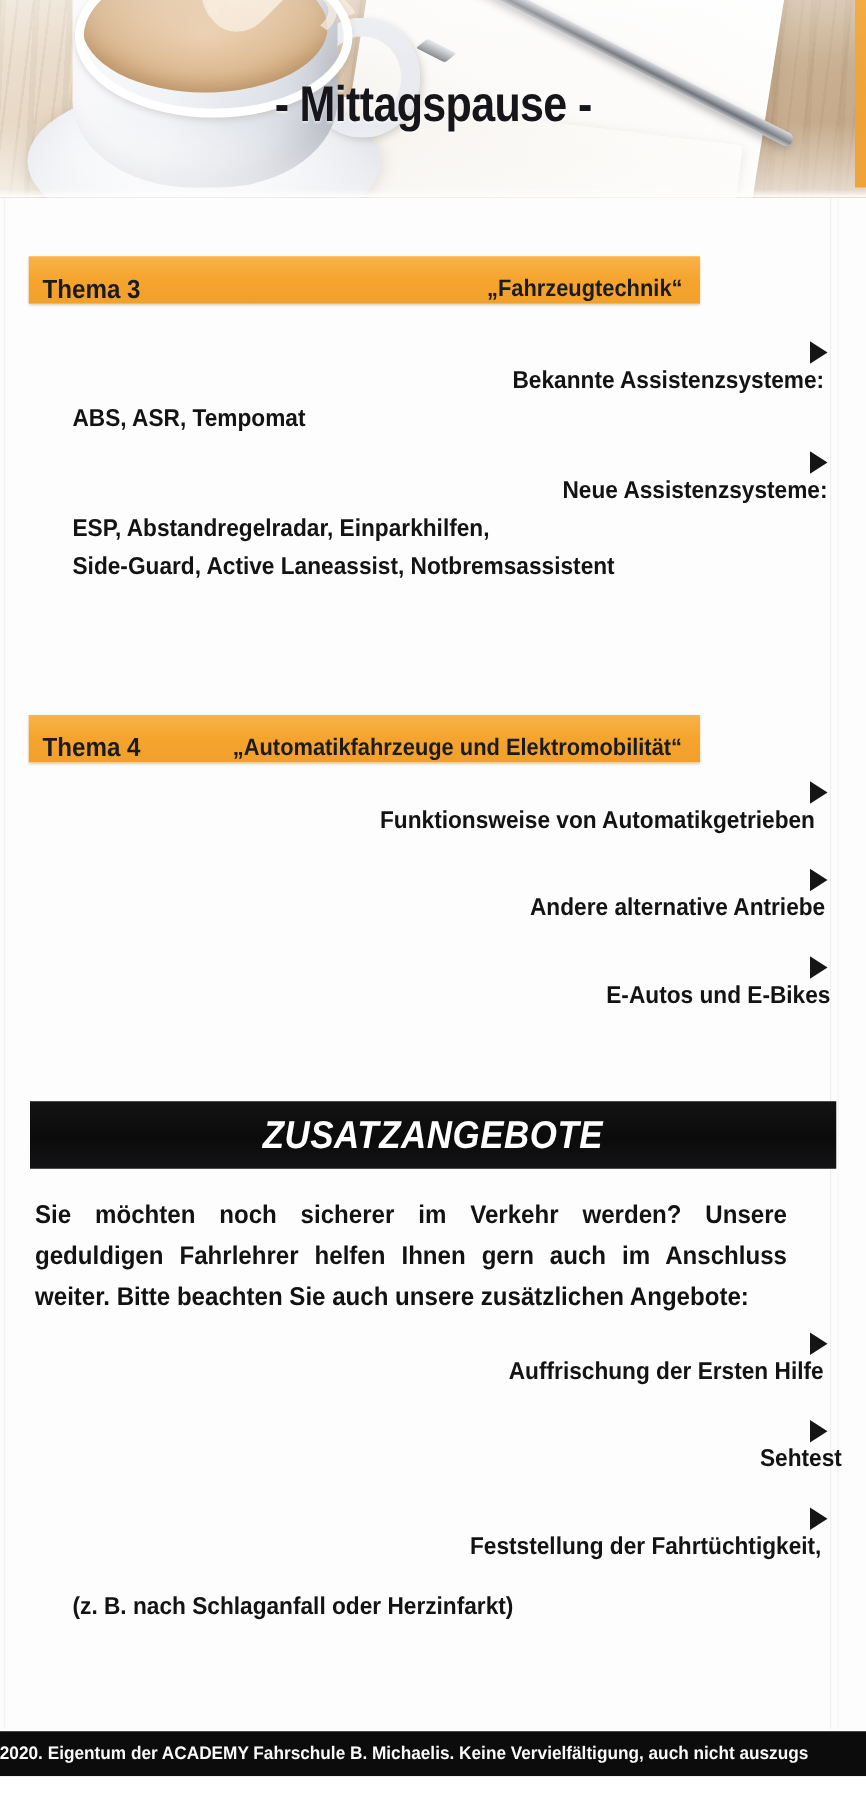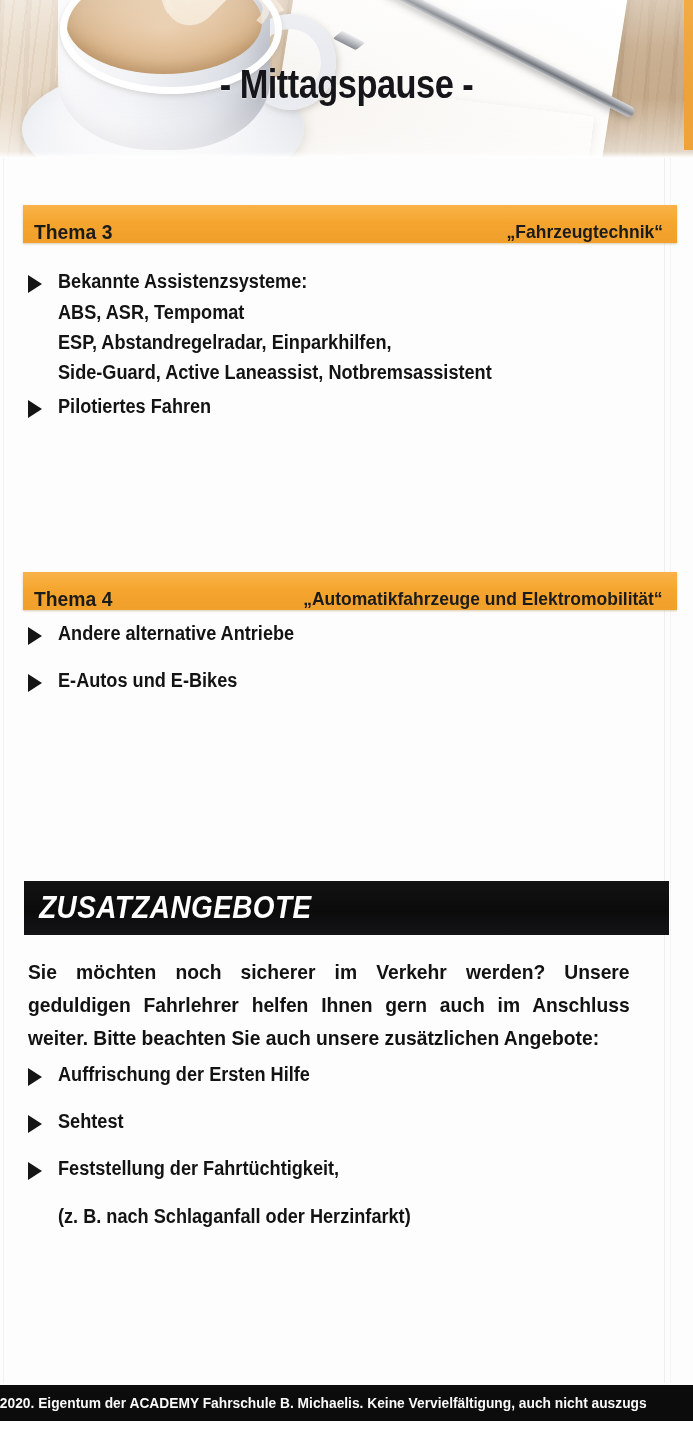--- a/index.html
+++ b/index.html
@@ -184,21 +184,21 @@
     letter-spacing: -0.6px;
     color: #16161a;
     transform: scaleX(0.86);
     text-shadow: 0 1px 2px rgba(255,255,255,0.55);
   }
 
   
   .bar {
     position: absolute;
     left: 23px;
-    width: 654px;
+    width: 537px;
     height: 38px;
     background: linear-gradient(180deg, #f9b349 0%, #f5a52e 48%, #f0a02b 100%);
     display: flex;
     align-items: center;
     justify-content: space-between;
     box-sizing: border-box;
     padding: 16px 14px 0 11px;
     box-shadow: 0 1px 2px rgba(150,110,40,0.35);
   }
   .bar .bar-title {
@@ -219,22 +219,23 @@
   }
 
   
   .list {
     position: absolute;
     left: 28px;
     width: 650px;
   }
   .li {
     display: flex;
-    align-items: center;
+    align-items: flex-end;
     margin-bottom: 2px;
+    flex-direction: column;
   }
   .tri {
     flex: 0 0 auto;
     width: 0; height: 0;
     border-left: 14px solid #151515;
     border-top: 9px solid transparent;
     border-bottom: 9px solid transparent;
     margin-top: 5px;
     margin-right: 16px;
   }
@@ -263,20 +264,21 @@
 
   
   .black-bar {
     position: absolute;
     left: 24px;
     width: 645px;
     height: 54px;
     background: linear-gradient(180deg, #131314 0%, #0b0b0c 55%, #141416 100%);
     display: flex;
     align-items: center;
+    justify-content: center;
   }
   .black-bar-text {
     font-family: "Liberation Sans Narrow", "Liberation Sans", sans-serif;
     font-weight: bold;
     font-style: italic;
     font-size: 31px;
     letter-spacing: 0.5px;
     color: #ffffff;
     transform: scaleX(0.90);
   }
@@ -370,36 +372,40 @@
     <span class="bar-title">Thema 3</span>
     <span class="bar-quote">„Fahrzeugtechnik“</span>
   </div>
 
   <div class="list" style="top:268px">
     <div class="li">
       <span class="tri"></span>
       <span class="li-text">Bekannte Assistenzsysteme:</span>
     </div>
     <div class="sub-text">ABS, ASR, Tempomat</div>
+    <div class="li" style="margin-top:6px">
+      <span class="tri"></span>
+      <span class="li-text">Neue Assistenzsysteme:</span>
+    </div>
     <div class="sub-text">ESP, Abstandregelradar, Einparkhilfen,
 Side-Guard, Active Laneassist, Notbremsassistent</div>
-    <div class="li" style="margin-top:6px">
-      <span class="tri"></span>
-      <span class="li-text">Pilotiertes Fahren</span>
-    </div>
   </div>
 
   <div class="bar" style="top:572px">
     <span class="bar-title">Thema 4</span>
     <span class="bar-quote">„Automatikfahrzeuge und Elektromobilität“</span>
   </div>
 
   <div class="list spaced" style="top:620px">
     <div class="li">
       <span class="tri"></span>
+      <span class="li-text">Funktionsweise von Automatikgetrieben</span>
+    </div>
+    <div class="li">
+      <span class="tri"></span>
       <span class="li-text">Andere alternative Antriebe</span>
     </div>
     <div class="li">
       <span class="tri"></span>
       <span class="li-text">E-Autos und E-Bikes</span>
     </div>
   </div>
 
   <div class="black-bar" style="top:881px">
     <span class="black-bar-text">ZUSATZANGEBOTE</span>

